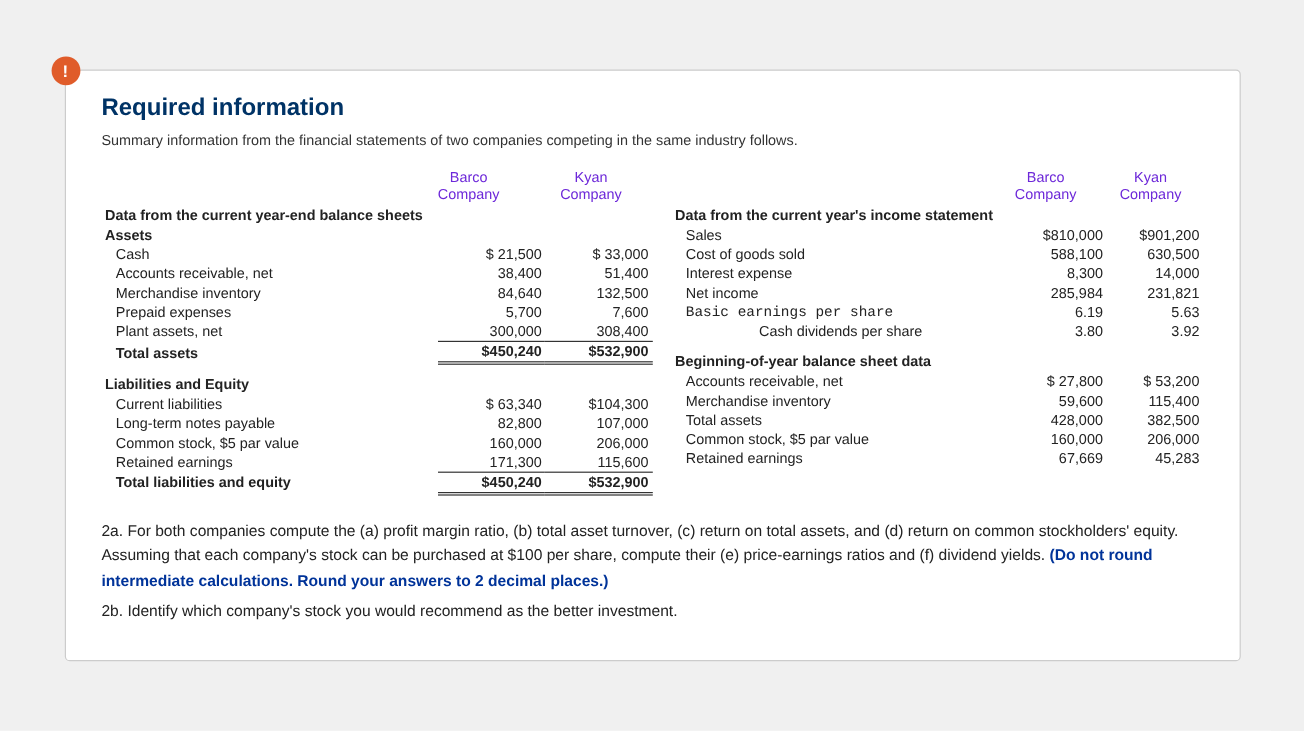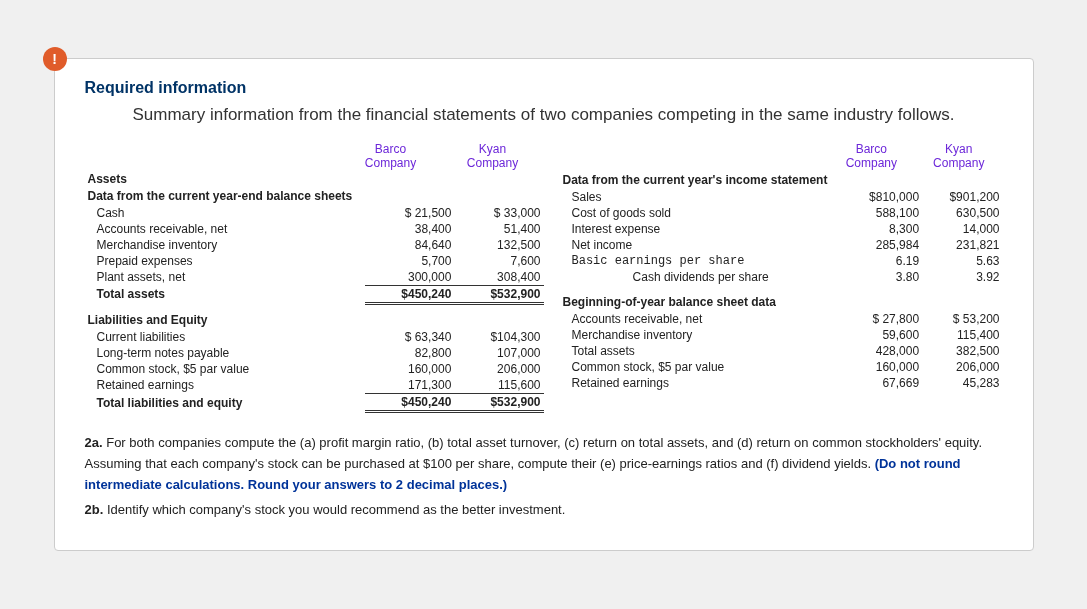--- a/index.html
+++ b/index.html
@@ -31,35 +31,34 @@
       border-radius: 50%;
       display: flex;
       align-items: center;
       justify-content: center;
       color: #fff;
       font-weight: bold;
       font-size: 14px;
     }
     .required-title {
       font-weight: bold;
-      font-size: 16px;
+      font-size: 20px;
       color: #003366;
       margin-bottom: 8px;
     }
     .italic-note {
       font-style: italic;
       color: #333;
       font-size: 13px;
       margin-bottom: 12px;
     }
     .summary-text {
       color: #333;
-      font-size: 17px;
+      font-size: 12px;
       margin-bottom: 16px;
-      text-align: center;
     }
     .col-header {
       text-align: center;
       font-weight: normal;
       color: #6d28d9;
       padding-bottom: 2px;
     }
     .row-label {
       font-size: 12px;
       color: #222;
@@ -71,21 +70,21 @@
       color: #222;
     }
     .underline { border-bottom: 1px solid #333; }
     .double-underline { border-bottom: 3px double #333; }
     .questions-section {
       margin-top: 20px;
       font-size: 13px;
       color: #222;
       line-height: 1.6;
     }
-    .questions-section .bold { font-weight: bold; margin-top: 21px; }
+    .questions-section .bold { font-weight: normal; margin-top: 21px; }
     .blue-bold { font-weight: bold; color: #003399; }
     .outer-table {
       width: 100%;
       border-collapse: collapse;
     }
     .outer-table > tbody > tr > td {
       vertical-align: top;
       width: 50%;
       padding: 0;
     }
@@ -119,26 +118,26 @@
                 <td class="col-header" style="width:80px;">Barco<br>Company</td>
                 <td class="col-header" style="width:80px;">Kyan<br>Company</td>
               </tr>
             </thead>
             <tbody>
               <tr>
                 <td colspan="3" style="padding:0;">
                   <table style="width:100%; border-collapse:collapse; font-size:12px;">
                     <tbody>
                       <tr>
+                        <td colspan="3" class="row-label bold" style="padding:2px 3px;">Data from the current year-end balance sheets</td>
+                      </tr>
+                      <tr>
                         <td class="row-label" style="padding:1px 3px; font-weight:bold;">Assets</td>
                         <td></td>
                           <td></td>
-                      </tr>
-                      <tr>
-                        <td colspan="3" class="row-label bold" style="padding:2px 3px;">Data from the current year-end balance sheets</td>
                       </tr>
                       <tr>
                         <td class="row-label" style="padding:1px 12px;">Cash</td>
                         <td class="num-cell">$ 21,500</td>
                         <td class="num-cell">$ 33,000</td>
                       </tr>
                       <tr>
                         <td class="row-label" style="padding:1px 12px;">Accounts receivable, net</td>
                         <td class="num-cell">38,400</td>
                         <td class="num-cell">51,400</td>

